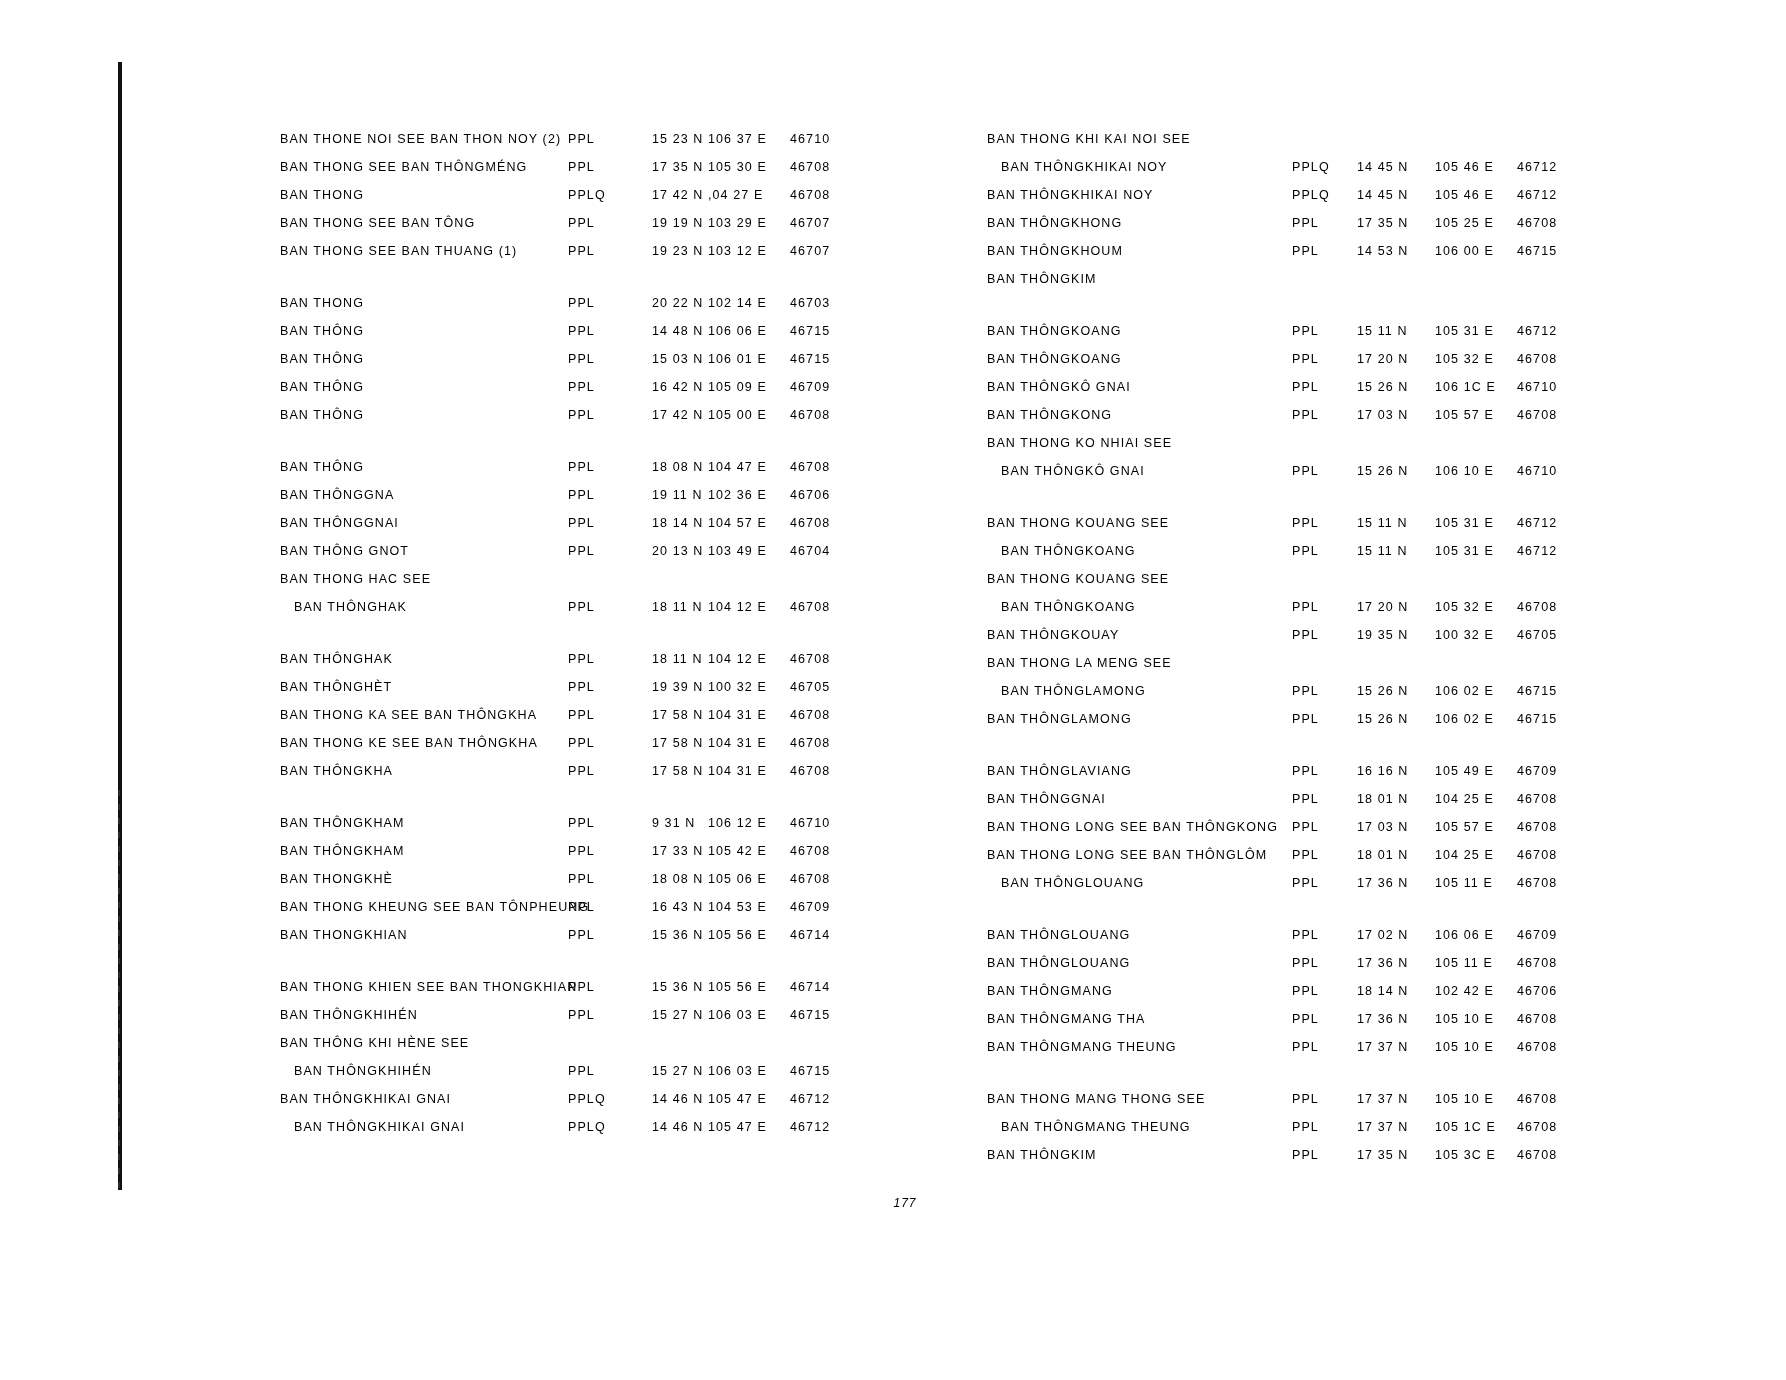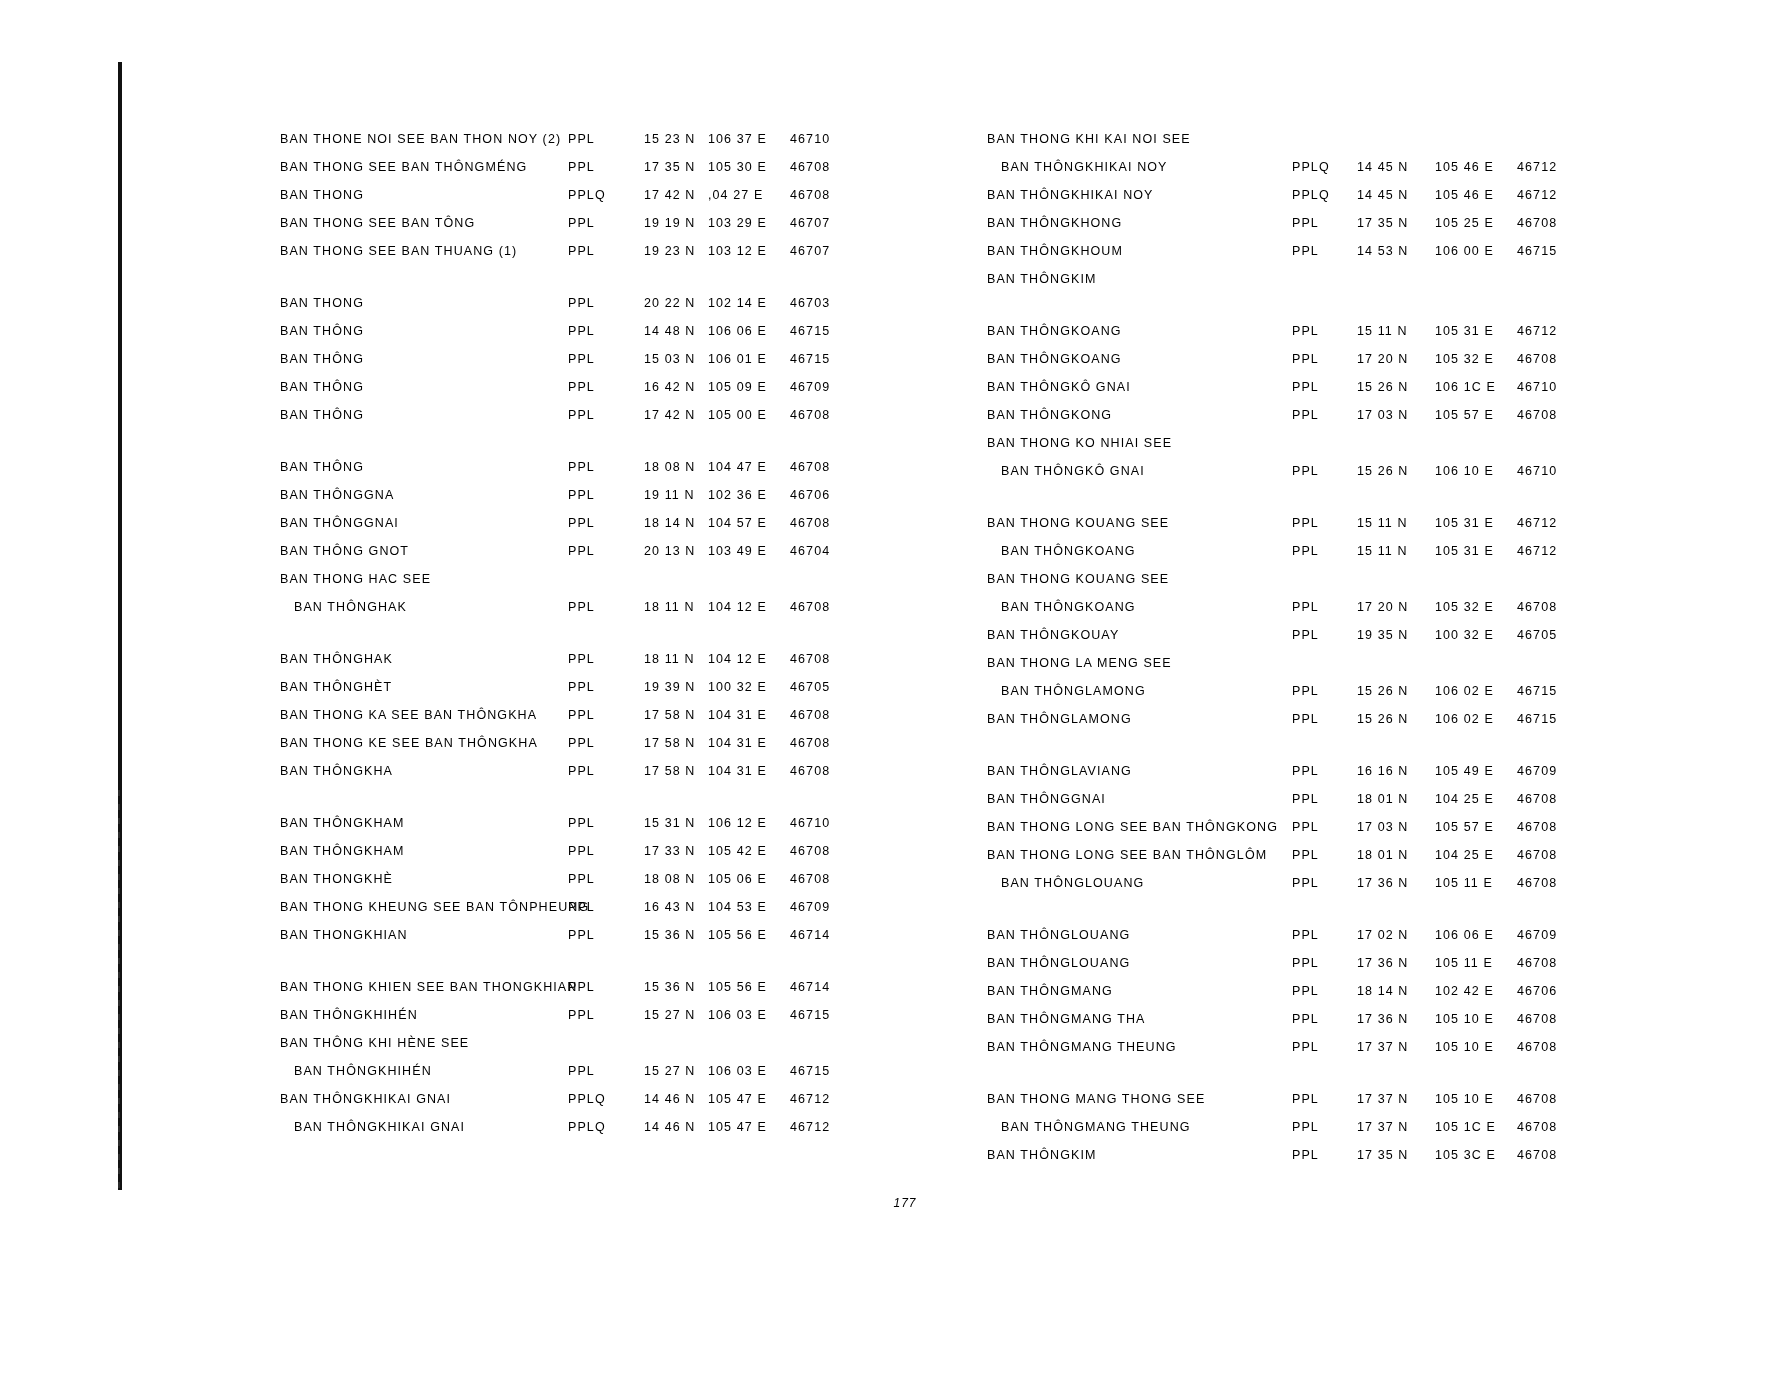--- a/index.html
+++ b/index.html
@@ -78,21 +78,21 @@
     top: 0;
     text-align: left;
   }
   .sheet {
     position: absolute;
     top: 0;
   }
 
   
   .col-left .fc   { left: 288px; }
-  .col-left .lat  { left: 364px; }
+  .col-left .lat  { left: 372px; }
   .col-left .lon  { left: 428px; }
   .col-left .sheet{ left: 510px; }
 
   
   .col-right .fc   { left: 305px; }
   .col-right .lat  { left: 370px; }
   .col-right .lon  { left: 448px; }
   .col-right .sheet{ left: 530px; }
 
   .folio {
@@ -260,21 +260,21 @@
         <div class="entry gap">
           <span class="name">BAN THÔNGKHA</span>
           <span class="fc">PPL</span>
           <span class="lat">17 58 N</span>
           <span class="lon">104 31 E</span>
           <span class="sheet">46708</span>
         </div>
         <div class="entry">
           <span class="name">BAN THÔNGKHAM</span>
           <span class="fc">PPL</span>
-          <span class="lat">15 31 N</span>
+          <span class="lat">9 31 N</span>
           <span class="lon">106 12 E</span>
           <span class="sheet">46710</span>
         </div>
         <div class="entry">
           <span class="name">BAN THÔNGKHAM</span>
           <span class="fc">PPL</span>
           <span class="lat">17 33 N</span>
           <span class="lon">105 42 E</span>
           <span class="sheet">46708</span>
         </div>

